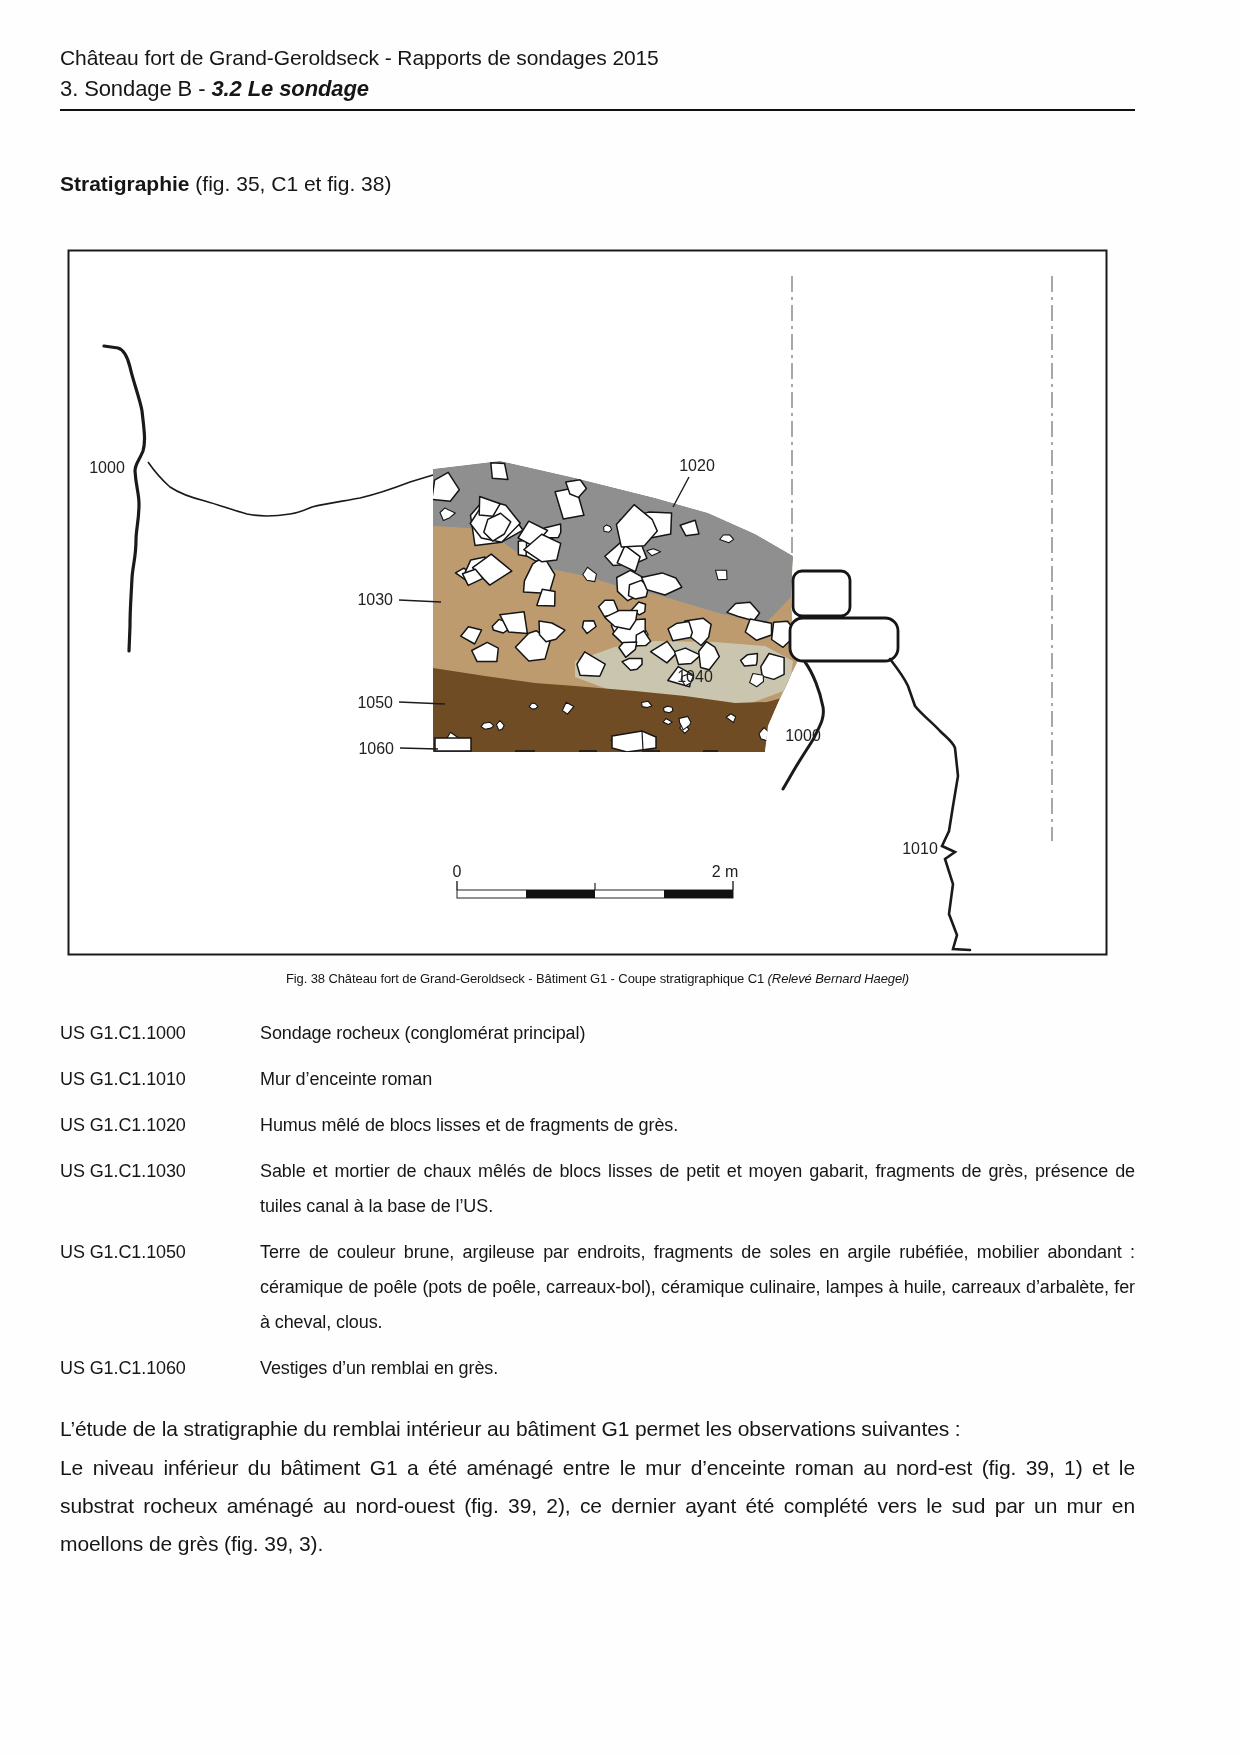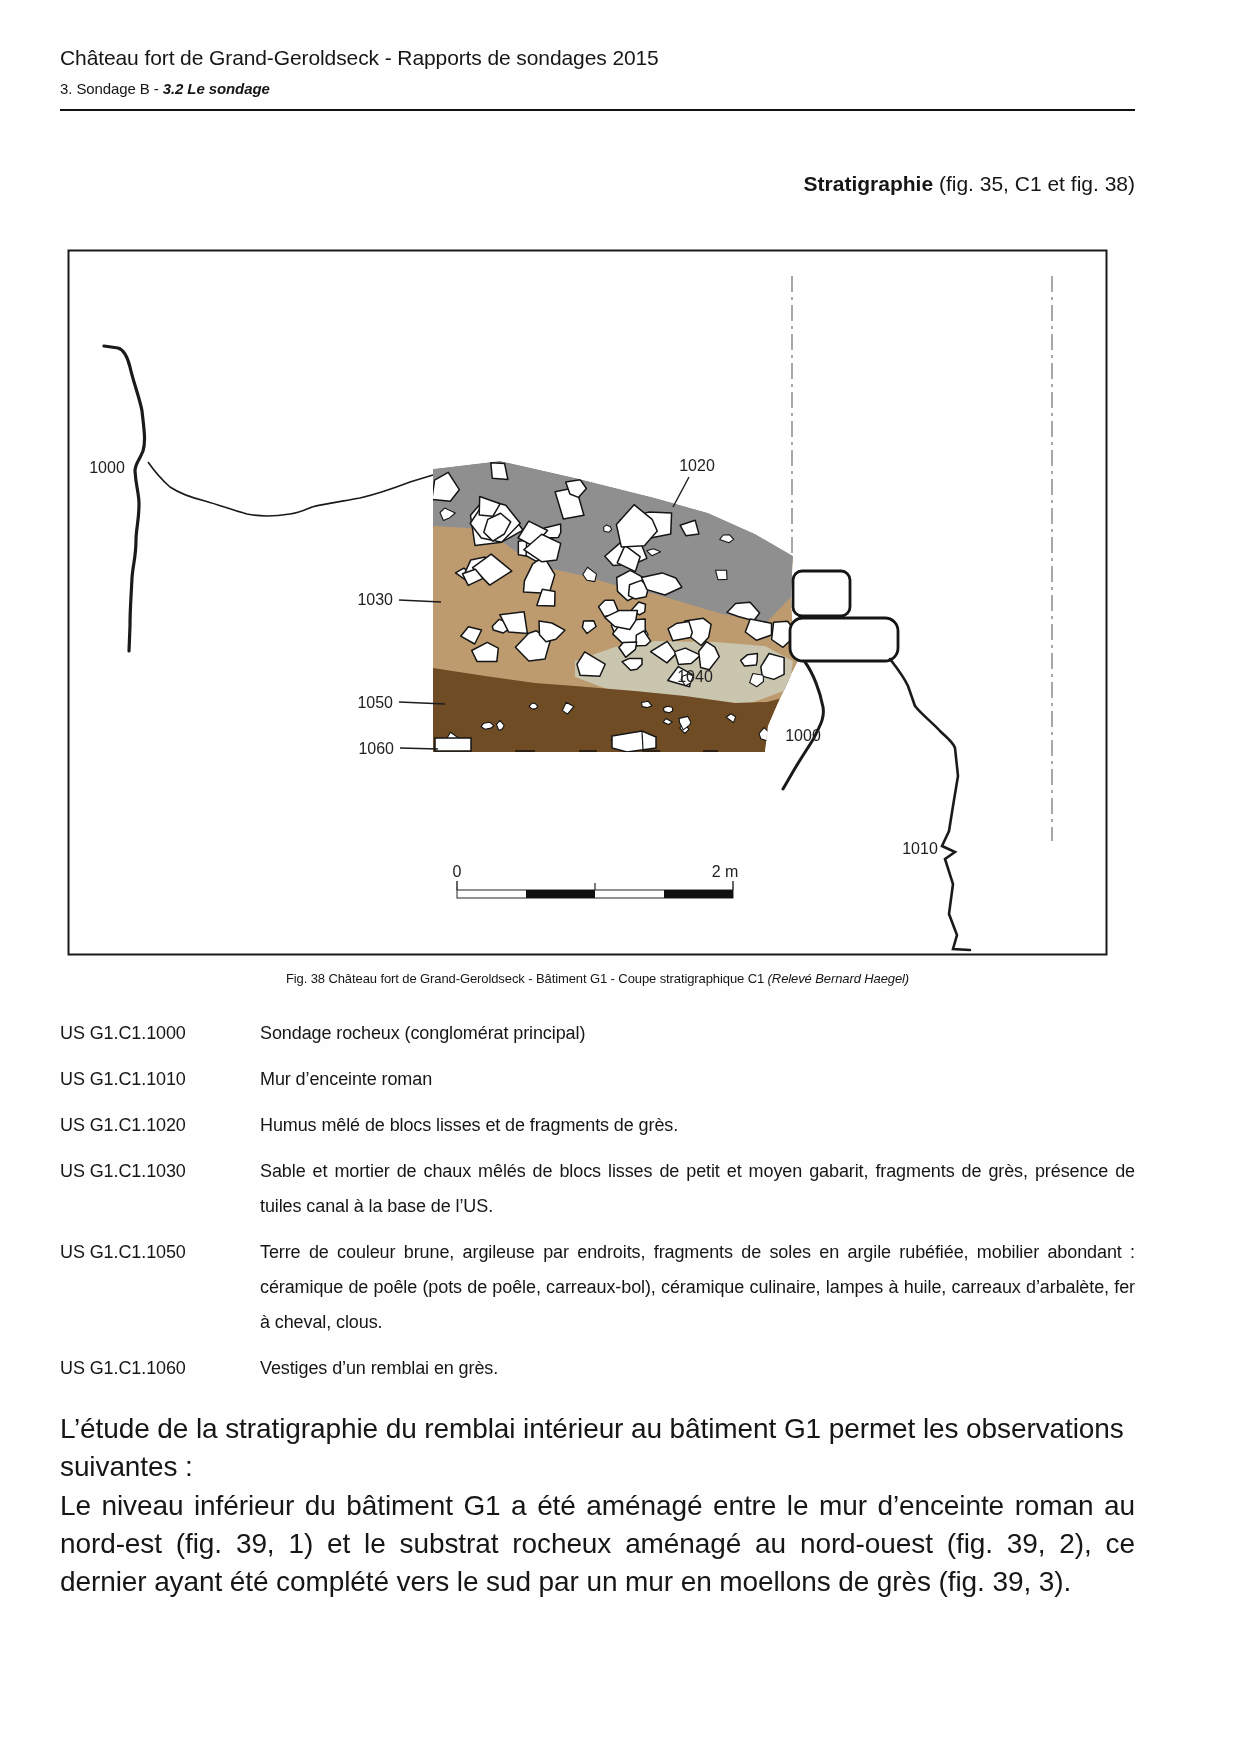--- a/index.html
+++ b/index.html
@@ -7,44 +7,44 @@
     width:1241px;height:1755px;
     background:#fefefe;
     font-family:"Liberation Sans", sans-serif;
     color:#161616;
     overflow:hidden;
     position:relative;
   }
   .content{padding:42px 106px 0 60px;}
   
   .hdr-line1{font-size:21px;line-height:31px;letter-spacing:-0.1px;}
-  .hdr-line2{font-size:15px;line-height:31px;letter-spacing:-0.1px;}
+  .hdr-line2{font-size:22px;line-height:31px;letter-spacing:-0.1px;}
   .hdr-line2 .emph{font-weight:bold;font-style:italic;}
   .hdr-rule{border:none;border-top:2px solid #111;margin:5px 0 0 0;}
   
-  .sec-heading{margin-top:61px;font-size:21px;text-align:right;}
+  .sec-heading{margin-top:61px;font-size:21px;}
   .sec-heading .bold{font-weight:bold;}
   
   .fig-box{
     margin-top:53px;margin-left:7px;
     width:1223px;height:707px;
     position:relative;
   }
   .fig-box svg{display:block;width:1041px;height:707px;}
   .fig-caption{
     margin-top:15px;text-align:center;font-size:13px;letter-spacing:-0.1px;
   }
   .fig-caption .ital{font-style:italic;}
   
   .us-list{margin-top:30px;}
   .us-row{display:flex;margin-bottom:11px;font-size:18px;line-height:35px;letter-spacing:-0.1px;}
   .us-code{width:200px;flex:0 0 200px;}
   .us-desc{flex:1;text-align:justify;}
   
-  .closing{margin-top:24px;font-size:28px;line-height:38px;letter-spacing:-0.1px;}
+  .closing{margin-top:24px;font-size:21px;line-height:38px;letter-spacing:-0.1px;}
   .closing p{margin:0 0 1px 0;text-align:justify;}
   .closing p.first{text-align:left;}
 </style>
 </head>
 <body>
 
 <div class="content">
 
   <div class="header">
     <div class="hdr-line1">Château fort de Grand-Geroldseck - Rapports de sondages 2015</div>

